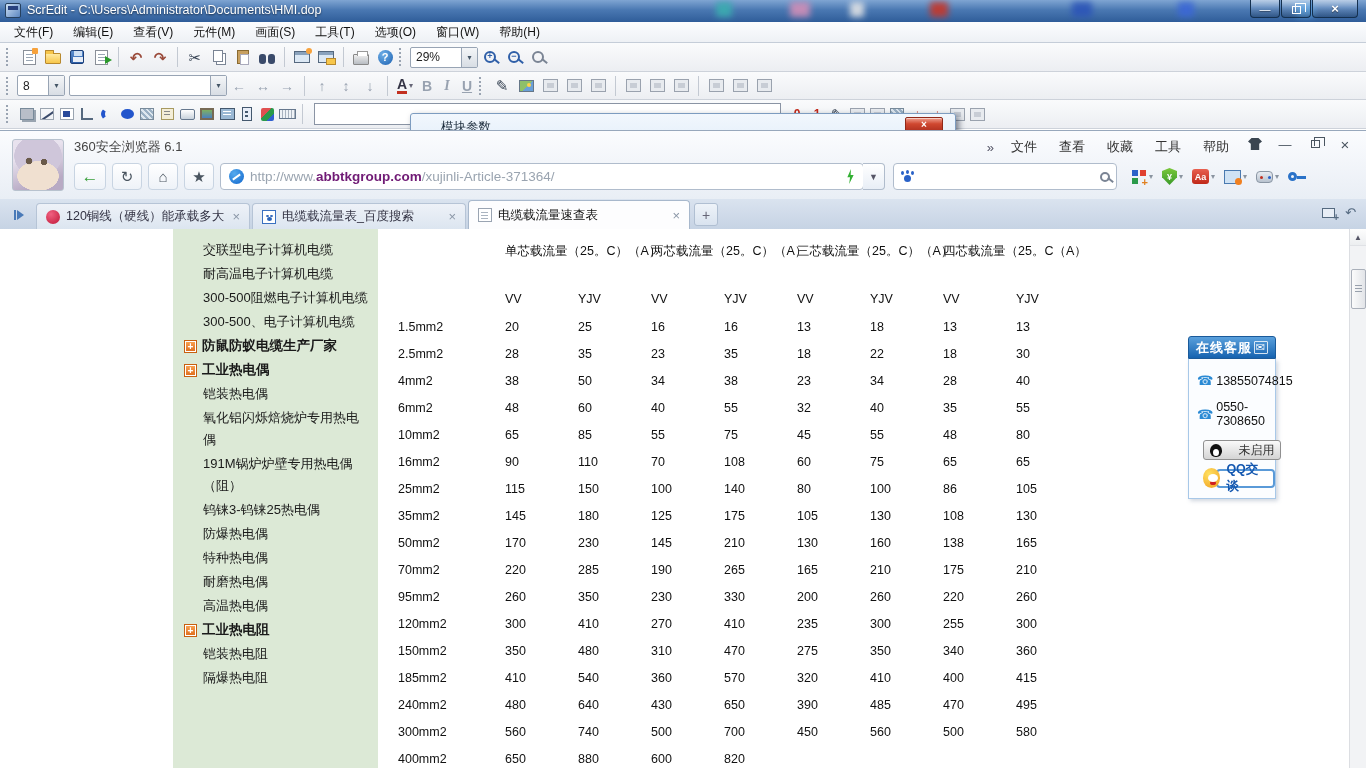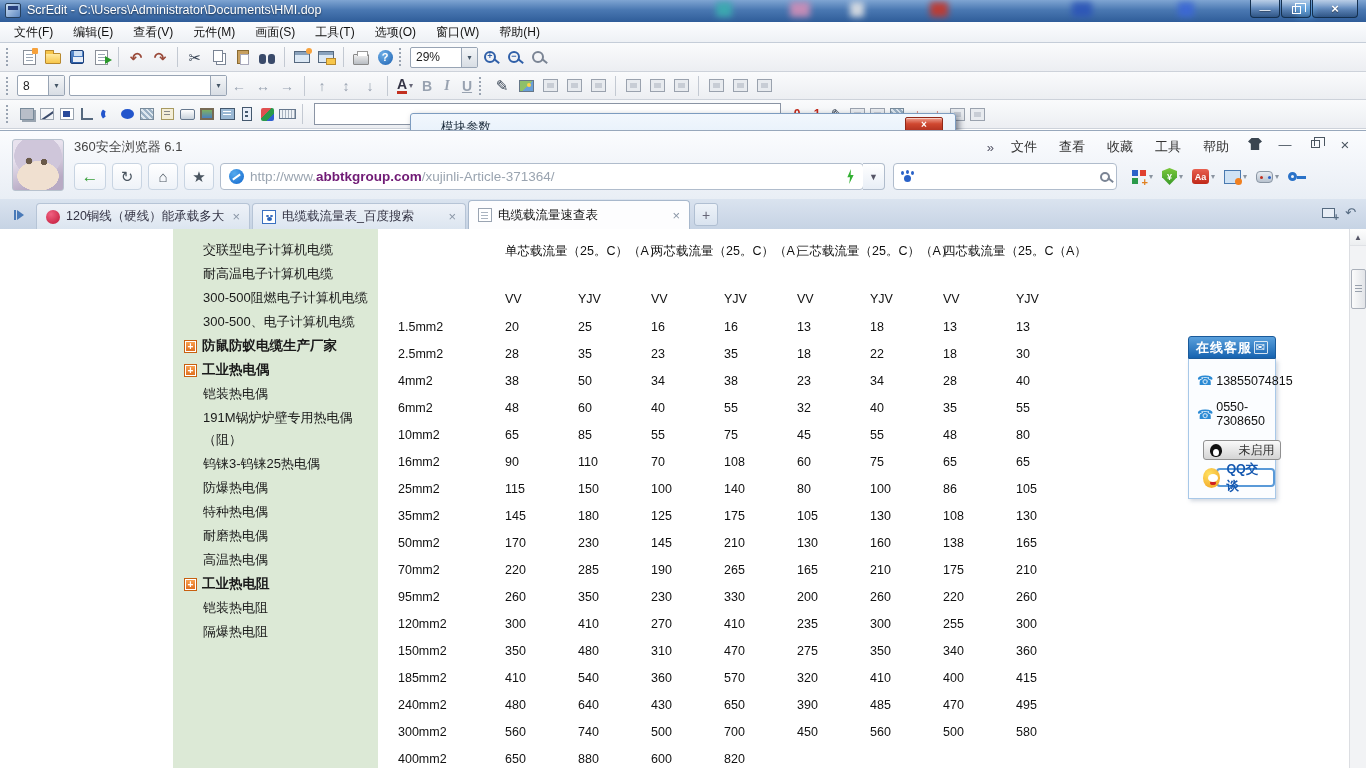--- a/index.html
+++ b/index.html
@@ -187,21 +187,21 @@
 
 #cspanel{position:absolute;left:1188px;top:107px;width:88px}
 #cs-head{height:23px;background:linear-gradient(#5aa0dc,#1663b0);border:1px solid #1a5a9a;border-radius:3px 3px 0 0;color:#fff;font-size:13px;font-weight:bold;display:flex;align-items:center;padding:0 7px;letter-spacing:1px}
 #cs-head .env{margin-left:auto;font-size:11px;font-weight:normal;border:1px solid rgba(255,255,255,.8);padding:0 1px;line-height:11px;border-radius:1px}
 #cs-body{background:#fbfdff;border:1px solid #a8c8e8;border-top:none;padding:14px 0 10px 8px;box-shadow:2px 2px 4px rgba(100,120,150,.3)}
 .cs-phone{display:flex;align-items:center;gap:3px;margin-bottom:12px;font-size:12.5px;color:#111}
 .cs-phone .ph{color:#2a8ad4;font-size:13px}
 #cs-offline{width:78px;height:20px;margin:2px 0 8px 6px;background:linear-gradient(#fafafa,#d4d4d4);border:1px solid #909090;border-radius:3px;display:flex;align-items:center;justify-content:center;gap:17px;font-size:12px;color:#333}
 .penguin{width:12px;height:13px;background:#111;border-radius:50% 50% 45% 45%;position:relative}
 .penguin::after{content:"";position:absolute;left:3px;bottom:1px;width:6px;height:7px;background:#fff;border-radius:50%}
-#cs-qq{display:flex;align-items:flex-start;margin-left:6px}
+#cs-qq{display:flex;align-items:center;margin-left:6px}
 .qqball{width:20px;height:20px;border-radius:50%;background:radial-gradient(circle at 35% 30%,#ffe060,#f0a020);position:relative;z-index:2}
 .qqball::after{content:"";position:absolute;left:5px;top:6px;width:10px;height:8px;background:#fff;border-radius:50%;box-shadow:0 5px 0 -2px #d02020}
 #qq-btn{height:19px;padding:0 8px;margin-left:-4px;background:#fff;border:2px solid #5a9ad8;border-radius:4px;font-size:12.5px;font-weight:bold;color:#1558b0;display:flex;align-items:center}
 
 #vscroll{position:absolute;right:0;top:0;width:17px;height:540px;background:#f2f3f5;border-left:1px solid #dcdee2}
 #vs-up{height:17px;display:flex;align-items:center;justify-content:center;font-size:8px;color:#556;background:linear-gradient(#fdfdfd,#eceef0);border-bottom:1px solid #e0e2e6}
 #vs-thumb{position:absolute;left:1px;top:40px;width:15px;height:40px;background:linear-gradient(90deg,#fbfbfb,#e2e4e8);border:1px solid #aab0ba;border-radius:2px}
 #vs-thumb::after{content:"";position:absolute;left:3px;right:3px;top:15px;height:1px;background:#98a0ac;box-shadow:0 3px 0 #98a0ac,0 6px 0 #98a0ac}
 </style>
 </head>
@@ -580,20 +580,21 @@
         <div class="side-item"><span class="side-label">300-500、电子计算机电缆</span></div>
         <div class="side-item bold">
           <span class="plus-ico">+</span>
           <span class="side-label">防鼠防蚁电缆生产厂家</span>
         </div>
         <div class="side-item bold">
           <span class="plus-ico">+</span>
           <span class="side-label">工业热电偶</span>
         </div>
         <div class="side-item"><span class="side-label">铠装热电偶</span></div>
+        <div class="side-item"><span class="side-label">氧化铝闪烁焙烧炉专用热电偶</span></div>
         <div class="side-item"><span class="side-label">191M锅炉炉壁专用热电偶（阻）</span></div>
         <div class="side-item"><span class="side-label">钨铼3-钨铼25热电偶</span></div>
         <div class="side-item"><span class="side-label">防爆热电偶</span></div>
         <div class="side-item"><span class="side-label">特种热电偶</span></div>
         <div class="side-item"><span class="side-label">耐磨热电偶</span></div>
         <div class="side-item"><span class="side-label">高温热电偶</span></div>
         <div class="side-item bold">
           <span class="plus-ico">+</span>
           <span class="side-label">工业热电阻</span>
         </div>

